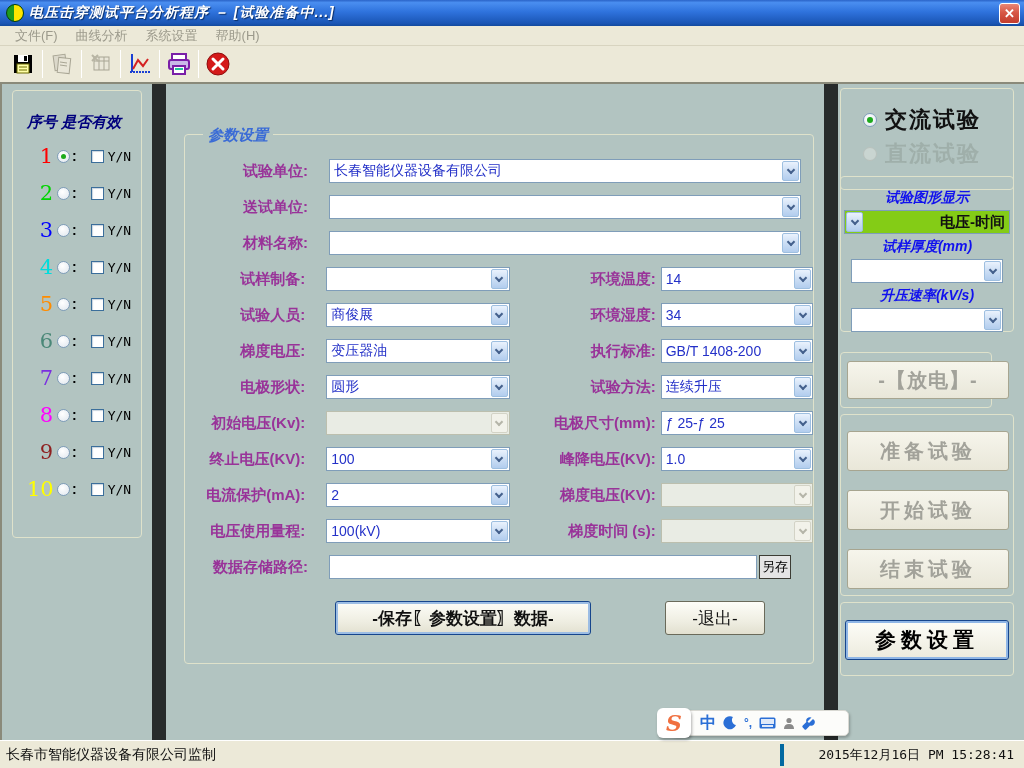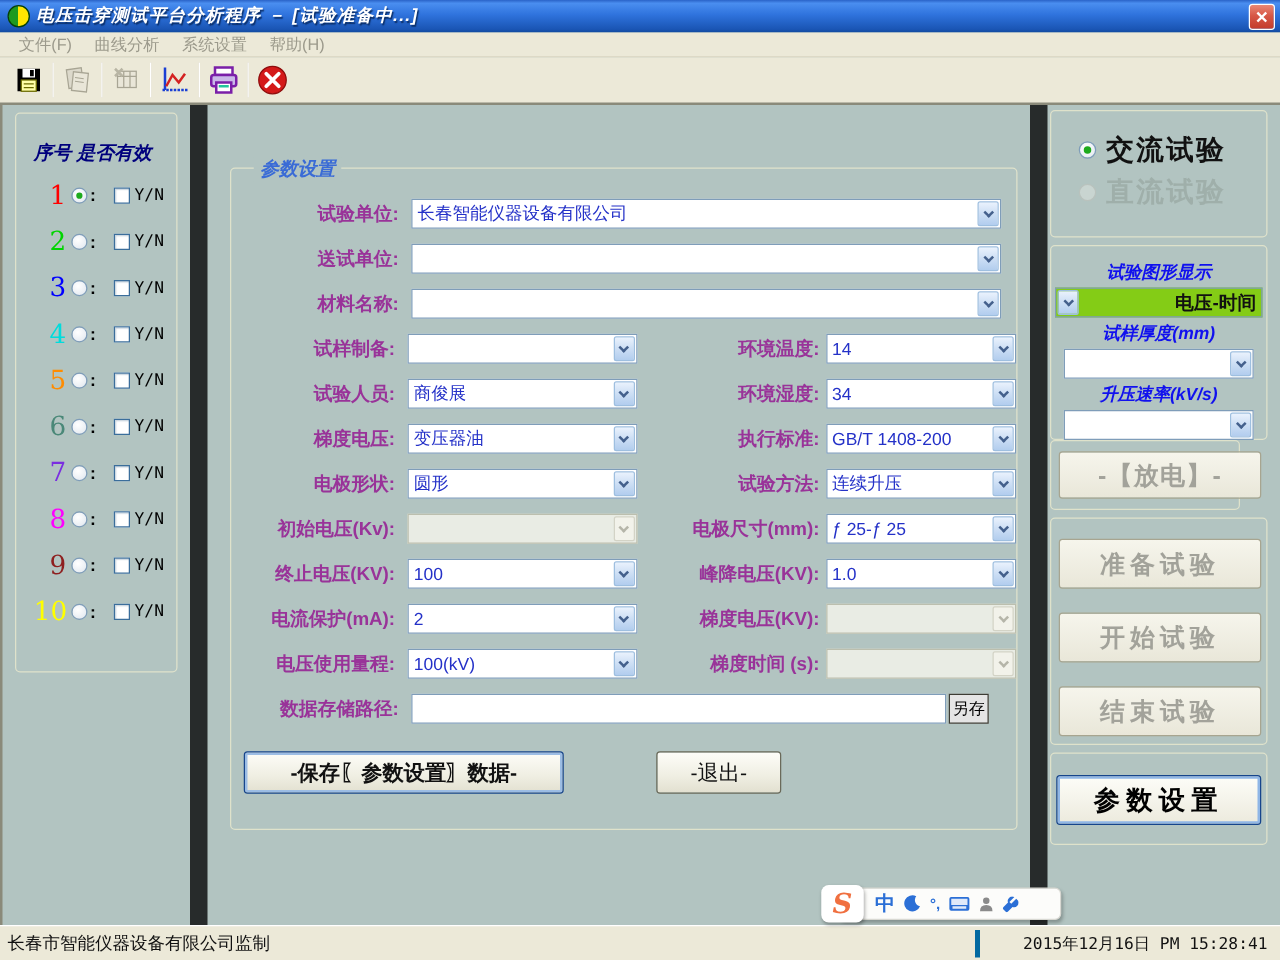--- a/index.html
+++ b/index.html
@@ -49,21 +49,21 @@
   .seq-colon { font-weight:bold; font-size:14px; margin:0 0 0 2px; }
   .checkbox { width:13px; height:13px; border:1px solid #3b6e9b; background:#fff; margin:0 4px 0 14px;
     box-shadow:inset 1px 1px 1px #c9d4de; }
   .yn { font-size:13px; font-family:"DejaVu Sans Mono", monospace; }
 
   
   .param-group { left:182px; top:50px; width:630px; height:530px; padding:24px 0 0 10px; }
   .group-title { position:absolute; top:-9px; left:18px; background:#b2c4c1; color:#3a6bd6;
     font-size:15px; font-weight:bold; font-style:italic; padding:0 5px; }
   .prow { display:flex; align-items:center; height:24px; margin-bottom:12px; }
-  .plabel { width:134px; text-align:right; padding-right:10px; color:#993399; font-size:15px;
+  .plabel { width:134px; text-align:right; padding-right:21px; color:#993399; font-size:15px;
     font-weight:bold; white-space:nowrap; }
   .plabel2 { width:136px; text-align:right; padding-right:5px; color:#993399; font-size:15px;
     font-weight:bold; white-space:nowrap; margin-left:18px; }
   .combo { position:relative; background:#fff; border:1px solid #7f9db9; height:24px;
     display:flex; align-items:center; }
   .combo .val { flex:1; padding:0 4px; font-size:14px; color:#2431c8; white-space:nowrap; overflow:hidden; }
   .dd { width:17px; height:20px; margin:1px; border:1px solid #9ebfe0; border-radius:2px;
     background:linear-gradient(180deg,#eaf2fd,#cfe0f5 45%,#b2cdee); display:flex; align-items:center;
     justify-content:center; flex:none; cursor:pointer; }
   .chev { width:6px; height:6px; border-right:2px solid #44608c; border-bottom:2px solid #44608c;
@@ -74,36 +74,36 @@
   .combo.disabled { background:#e9ece4; border-color:#bcbfae; }
   .combo.disabled .dd { background:#f2f2ea; border-color:#d3d3c6; }
   .combo.disabled .chev { border-color:#b5b5a9; }
   .path-input { height:24px; background:#fff; border:1px solid #7f9db9; width:428px; }
   .saveas-btn { width:32px; height:24px; margin-left:2px; background:#e5e5e5; border:1px solid #3c3c34;
     font-size:13px; display:flex; align-items:center; justify-content:center; cursor:pointer; }
   .btn-row { display:flex; margin-top:22px; }
   .xp-btn { background:linear-gradient(180deg,#fdfdf8,#efeee2 60%,#e2e0d0); border:1px solid #6a6a5a;
     border-radius:3px; font-size:17px; color:#111; display:flex; align-items:center; justify-content:center;
     cursor:pointer; }
-  .save-btn { width:256px; height:34px; border:1px solid #16458c;
+  .save-btn { width:256px; height:34px; margin-left:140px; border:1px solid #16458c;
     box-shadow:0 0 0 2px #9cbde4 inset; font-weight:bold; }
   .exit-btn { width:100px; height:34px; margin-left:74px; }
 
   
   .rp-box1 { left:838px; top:4px; width:174px; height:102px; padding:14px 0 0 22px; }
   .big-radio-row { display:flex; align-items:center; height:34px; }
   .big-radio { width:14px; height:14px; border-radius:50%; border:1px solid #7f9db9;
     background:radial-gradient(circle at 40% 35%, #fff, #dfe6ee); position:relative; margin-right:8px; }
   .big-radio.checked::after { content:""; position:absolute; left:3px; top:3px; width:6px; height:6px;
     border-radius:50%; background:#1daa1d; }
   .big-radio.dim { border-color:#b9c2bd; background:#c9d5d1; }
   .ac-label { font-size:22px; font-weight:bold; color:#111; letter-spacing:2px; }
   .dc-label { font-size:22px; font-weight:bold; color:#9fafaa; letter-spacing:2px; }
 
-  .rp-box2 { left:838px; top:112px; width:174px; height:156px; padding:8px 0 0 0; text-align:center; }
+  .rp-box2 { left:838px; top:92px; width:174px; height:156px; padding:8px 0 0 0; text-align:center; }
   .blue-label { color:#1111ee; font-size:14px; font-weight:bold; font-style:italic; margin:4px 0 3px 0; }
   .graph-combo { margin:0 auto; width:166px; height:24px; background:#84cc16; border:1px solid #7f9db9;
     display:flex; align-items:center; }
   .graph-combo .val { flex:1; text-align:right; padding-right:4px; font-size:15px; font-weight:bold; color:#111; }
   .side-combo { margin:0 auto; width:152px; height:24px; background:#fff; border:1px solid #7f9db9;
     display:flex; align-items:center; }
   .side-combo .val { flex:1; }
 
   .rp-box3 { left:838px; top:268px; width:152px; height:56px; padding:8px 6px; }
   .dis-btn { width:162px; height:38px; background:linear-gradient(180deg,#f6f5ec,#e9e7d9);

